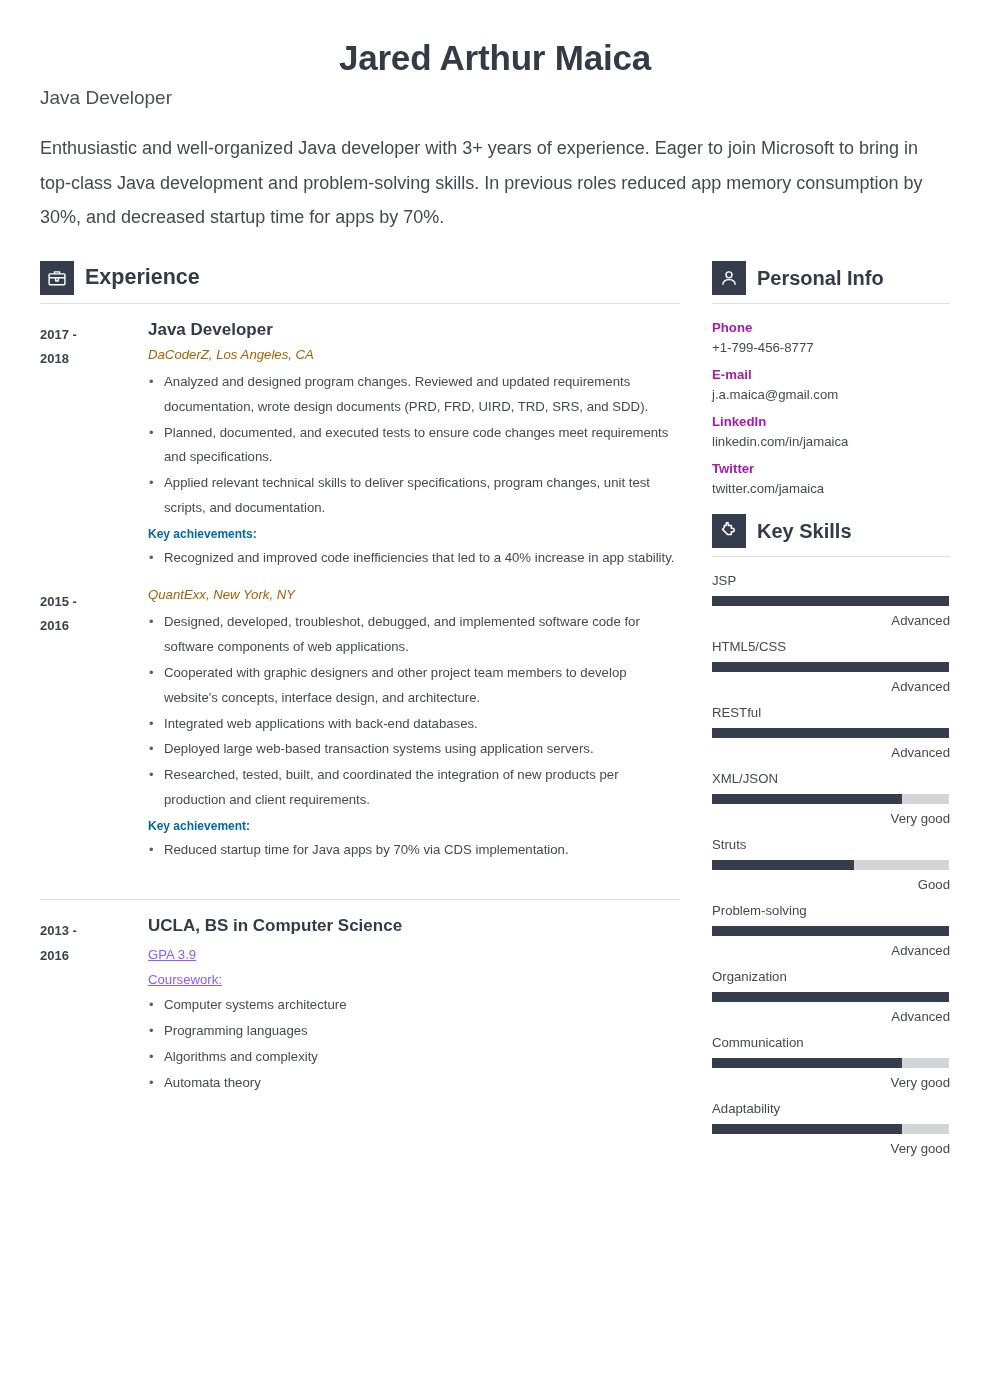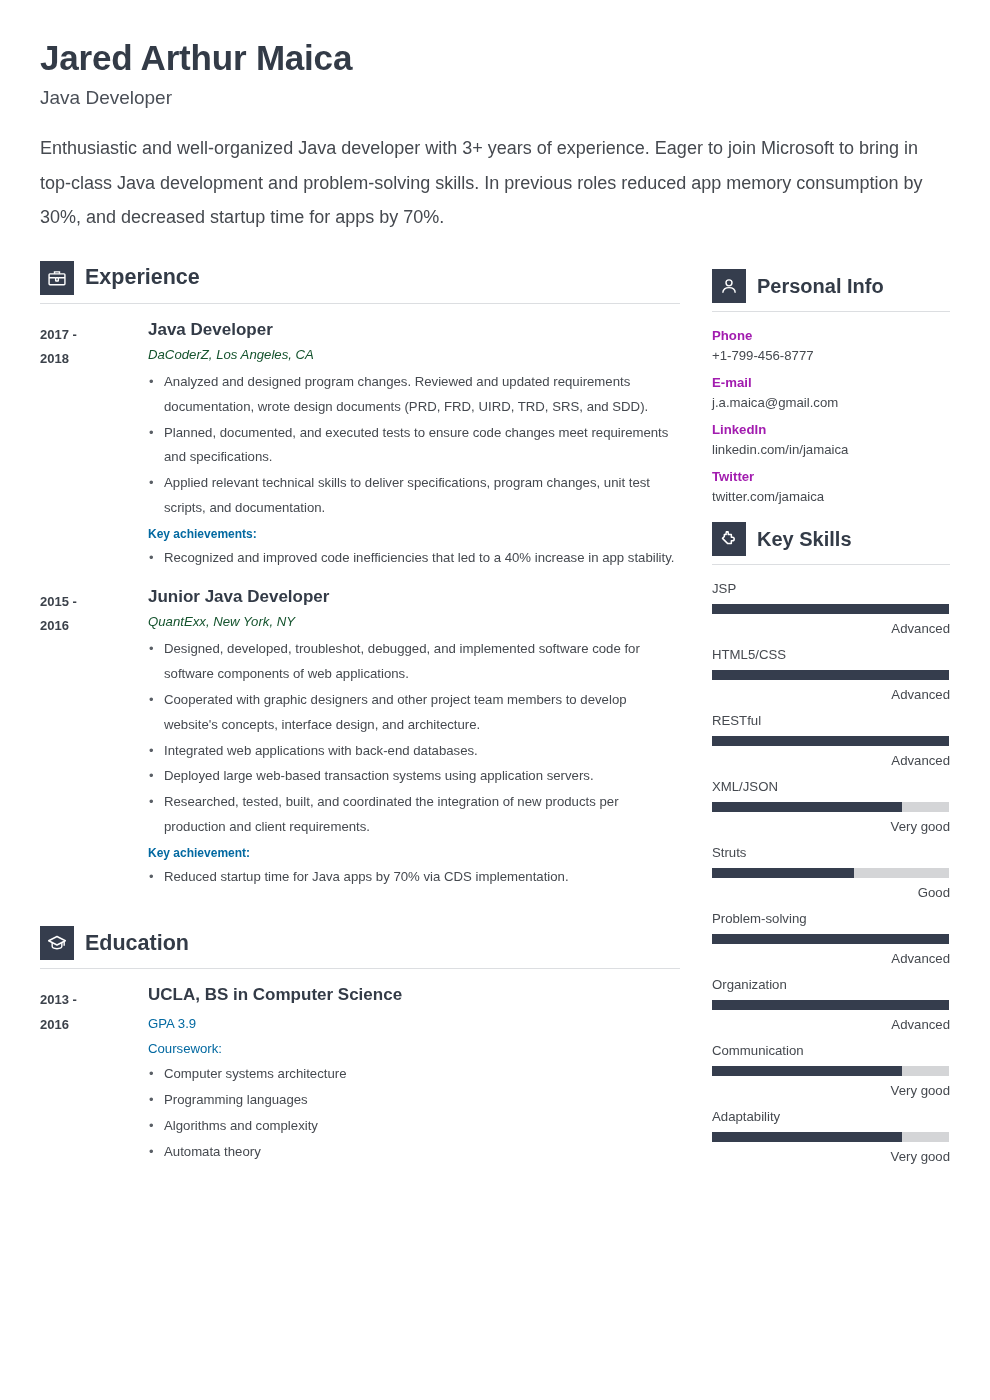--- a/index.html
+++ b/index.html
@@ -25,39 +25,40 @@
   }
 
   
   .hdr-name {
     font-size: 35px;
     font-weight: bold;
     color: #333b47;
     letter-spacing: -0.2px;
     line-height: 1.15;
     margin-bottom: 9px;
+    text-align: center;
   }
   .hdr-title {
     font-size: 19px;
     color: #4a4f57;
     font-weight: normal;
     margin-bottom: 22px;
   }
   .hdr-summary {
     font-size: 18px;
     line-height: 1.92;
     color: #45494f;
     width: 885px;
   }
 
   
   .cols {
     display: flex;
     margin-top: 26px;
-    align-items: center;
+    align-items: flex-start;
   }
   .col-left  { width: 640px; flex: 0 0 640px; }
   .col-gap   { width: 32px; flex: 0 0 32px; }
   .col-right { width: 238px; flex: 0 0 238px; }
 
   
   .section { margin-bottom: 4px; }
   .sec-head {
     display: flex;
     align-items: center;
@@ -101,27 +102,28 @@
   .entry-body { flex: 1; padding-bottom: 14px; }
   .entry-role {
     font-size: 17px;
     font-weight: bold;
     color: #333b47;
     margin-bottom: 7px;
   }
   .entry-company {
     font-size: 13.2px;
     font-style: italic;
-    color: #14532d;
+    color: #a16207;
     margin-bottom: 8px;
   }
   .entry-plain {
     font-size: 13.2px;
-    color: #0369a1;
+    color: #8b5cf6;
     line-height: 1.88;
+    text-decoration: underline;
   }
   .kv-label {
     font-size: 12px;
     font-weight: bold;
     color: #0369a1;
     line-height: 1.9;
     margin-top: 2px;
   }
 
   ul.bullets { list-style: none; }
@@ -232,48 +234,37 @@
             </ul>
           </div>
         </div>
 
         <div class="entry">
           <div class="entry-dates">
             <div>2015 -</div>
             <div>2016</div>
           </div>
           <div class="entry-body">
-            <div class="entry-role">Junior Java Developer</div>
             <div class="entry-company">QuantExx, New York, NY</div>
             <ul class="bullets">
               <li>Designed, developed, troubleshot, debugged, and implemented software code for software components of web applications.</li>
               <li>Cooperated with graphic designers and other project team members to develop website's concepts, interface design, and architecture.</li>
               <li>Integrated web applications with back-end databases.</li>
               <li>Deployed large web-based transaction systems using application servers.</li>
               <li>Researched, tested, built, and coordinated the integration of new products per production and client requirements.</li>
             </ul>
             <div class="kv-label">Key achievement:</div>
             <ul class="bullets">
               <li>Reduced startup time for Java apps by 70% via CDS implementation.</li>
             </ul>
           </div>
         </div>
       </div>
 
       <div class="section" style="margin-top:22px;">
-        <div class="sec-head">
-          <span class="sec-icon">
-            <svg width="20" height="20" viewBox="0 0 24 24" fill="none" stroke="#ffffff" stroke-width="1.7" stroke-linejoin="round">
-              <path d="M12 4.2 22 9.3l-10 5.1L2 9.3z"></path>
-              <path d="M6.2 11.4v4.6c0 1.5 2.6 2.8 5.8 2.8s5.8-1.3 5.8-2.8v-4.6"></path>
-              <path d="M20.6 10.1v5.3"></path>
-            </svg>
-          </span>
-          <span class="sec-title">Education</span>
-        </div>
         <div class="sec-rule"></div>
 
         <div class="entry">
           <div class="entry-dates">
             <div>2013 -</div>
             <div>2016</div>
           </div>
           <div class="entry-body">
             <div class="entry-role">UCLA, BS in Computer Science</div>
             <div class="entry-plain">GPA 3.9</div>

